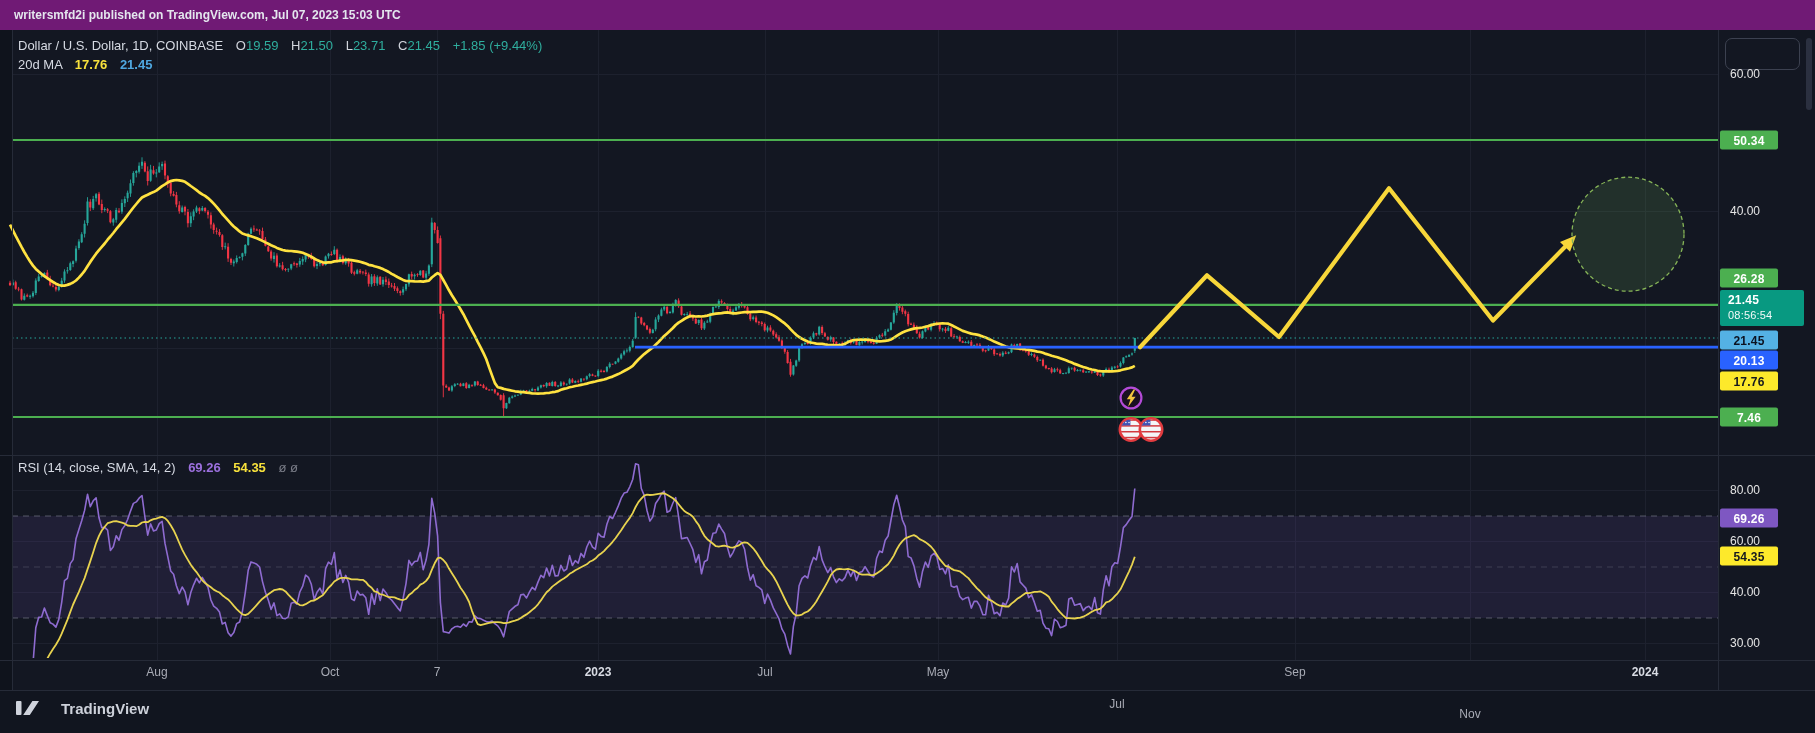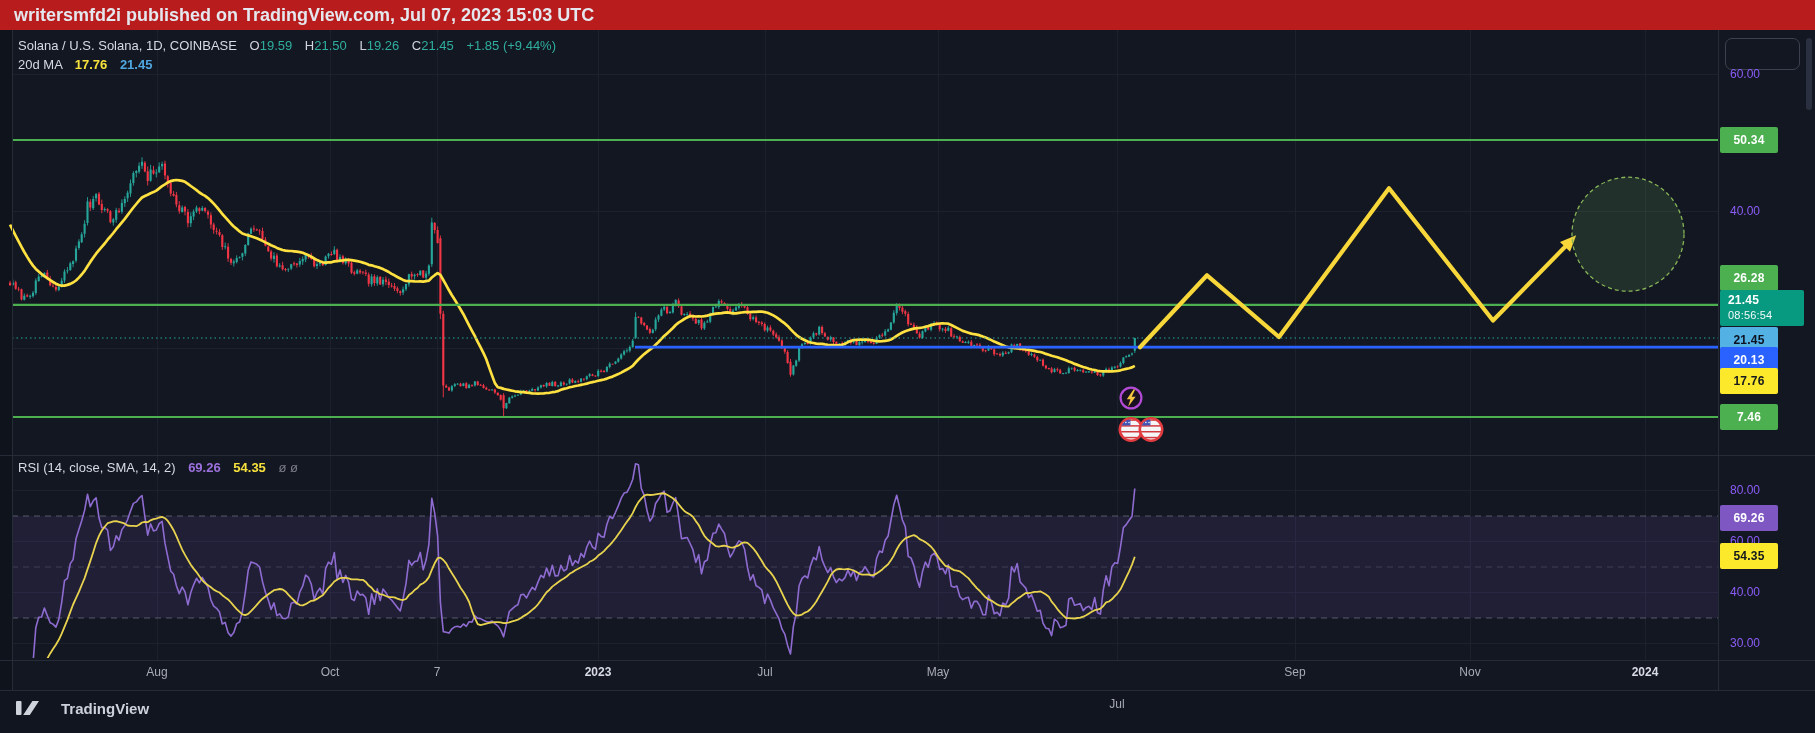--- a/index.html
+++ b/index.html
@@ -1,30 +1,30 @@
 <!DOCTYPE html>
 <html><head>
 <meta charset="utf-8">
 <style>
   html,body{margin:0;padding:0;background:#0b0e16;font-family:"Liberation Sans",sans-serif;}
   .stage{position:relative;width:1815px;height:733px;background:#131722;overflow:hidden;}
-  .pub-bar{position:absolute;top:0;left:0;width:1815px;height:30px;background:#b91c1c;
-           color:#e4e7ee;font-size:18px;font-weight:600;line-height:30px;padding-left:14px;box-sizing:border-box;}
+  .pub-bar{position:absolute;top:0;left:0;width:1815px;height:30px;background:#701a75;
+           color:#e4e7ee;font-size:12px;font-weight:600;line-height:30px;padding-left:14px;box-sizing:border-box;}
   #cv{position:absolute;top:0;left:0;}
   .legend{position:absolute;left:18px;font-size:13px;color:#d6dae3;white-space:nowrap;z-index:5;}
   .legend .k{color:#d1d4dc;}
   .legend .v{color:#2fae9e;}
   .legend .sp{margin-left:9px;}
   .legend .ma1{color:#f7e13c;font-weight:700;}
   .legend .ma2{color:#4fa8e0;font-weight:700;}
   .legend .rsiv{color:#9c70de;font-weight:700;}
   .legend .sigv{color:#f7e13c;font-weight:700;}
   .legend .zeros{color:#787b86;}
-  .tick{position:absolute;left:1730px;color:#8b5cf6;font-size:12px;transform:translateY(-50%);z-index:4;}
-  .badge{position:absolute;left:1720px;width:58px;height:26px;border-radius:2px;font-size:12px;font-weight:700;
+  .tick{position:absolute;left:1730px;color:#e5e5e5;font-size:12px;transform:translateY(-50%);z-index:4;}
+  .badge{position:absolute;left:1720px;width:58px;height:19px;border-radius:2px;font-size:12px;font-weight:700;
          display:flex;align-items:center;justify-content:center;transform:translateY(-50%);z-index:6;letter-spacing:.2px;}
   .badge.green{background:#4caf50;color:#fff;}
   .badge.teal{background:#089981;color:#fff;width:84px;height:36px;flex-direction:column;line-height:15px;align-items:flex-start;padding-left:8px;box-sizing:border-box;}
   .badge.teal .sub{font-size:11px;font-weight:400;opacity:.95;}
   .badge.lightblue{background:#54b1e4;color:#0c1220;}
   .badge.blue{background:#2962ff;color:#fff;}
   .badge.yellow,.badge.yellowsm{background:#fde92b;color:#14181f;}
   .badge.purple{background:#7e57c2;color:#fff;}
   .time-label{position:absolute;top:665px;transform:translateX(-50%);color:#a8abb5;font-size:12px;z-index:4;}
   .time-label.bold{color:#d8dbe3;font-weight:700;}
@@ -136,24 +136,24 @@
         <line x1="12.5" y1="30" x2="12.5" y2="690"></line>
         <line x1="1718.5" y1="30" x2="1718.5" y2="690"></line>
         <line x1="0" y1="455.5" x2="1815" y2="455.5"></line>
         <line x1="0" y1="660.5" x2="1815" y2="660.5"></line>
         <line x1="0" y1="690.5" x2="1815" y2="690.5"></line>
       </g>
       <rect x="1806" y="38" width="6" height="72" rx="3" fill="#2b3040"></rect>
     </svg>
 
   <div class="legend" style="top:38px">
-    <span>Solana / U.S. Solana, 1D, COINBASE</span>
+    <span>Dollar / U.S. Dollar, 1D, COINBASE</span>
     <span class="sp"><span class="k">O</span><span class="v">19.59</span></span>
     <span class="sp"><span class="k">H</span><span class="v">21.50</span></span>
-    <span class="sp"><span class="k">L</span><span class="v">19.26</span></span>
+    <span class="sp"><span class="k">L</span><span class="v">23.71</span></span>
     <span class="sp"><span class="k">C</span><span class="v">21.45</span></span>
     <span class="sp v">+1.85 (+9.44%)</span>
   </div>
 
   <div class="legend" style="top:57px">
     <span>20d MA</span>
     <span class="sp ma1">17.76</span>
     <span class="sp ma2">21.45</span>
   </div>
 
@@ -195,15 +195,15 @@
     <div class="badge purple" style="top: 518px;">69.26</div>
     <div class="badge yellowsm" style="top: 556px;">54.35</div>
     <div class="time-label" style="left: 157px;">Aug</div>
     <div class="time-label" style="left: 330px;">Oct</div>
     <div class="time-label" style="left: 437px;">7</div>
     <div class="time-label bold" style="left: 598px;">2023</div>
     <div class="time-label" style="left: 765px;">Jul</div>
     <div class="time-label" style="left: 938px;">May</div>
     <div class="time-label" style="left: 1117px; margin-top: 32px;">Jul</div>
     <div class="time-label" style="left: 1295px;">Sep</div>
-    <div class="time-label" style="left: 1470px;">Nov</div>
+    <div class="time-label" style="left: 1470px; margin-top: 42px;">Nov</div>
     <div class="time-label bold" style="left: 1645px;">2024</div>
   </div>
 
 </body></html>

